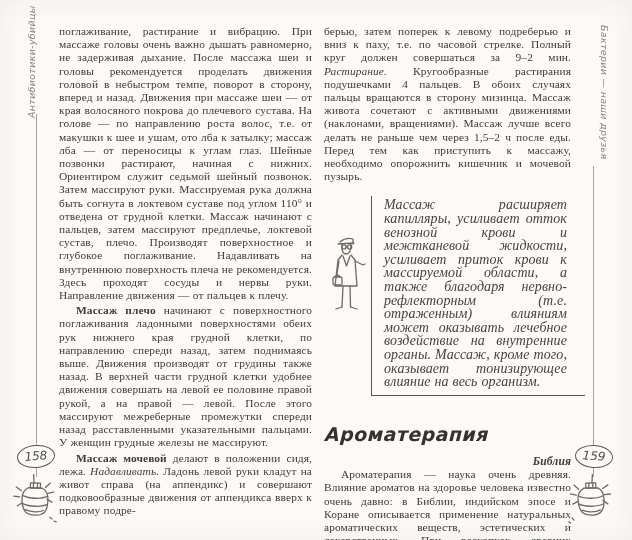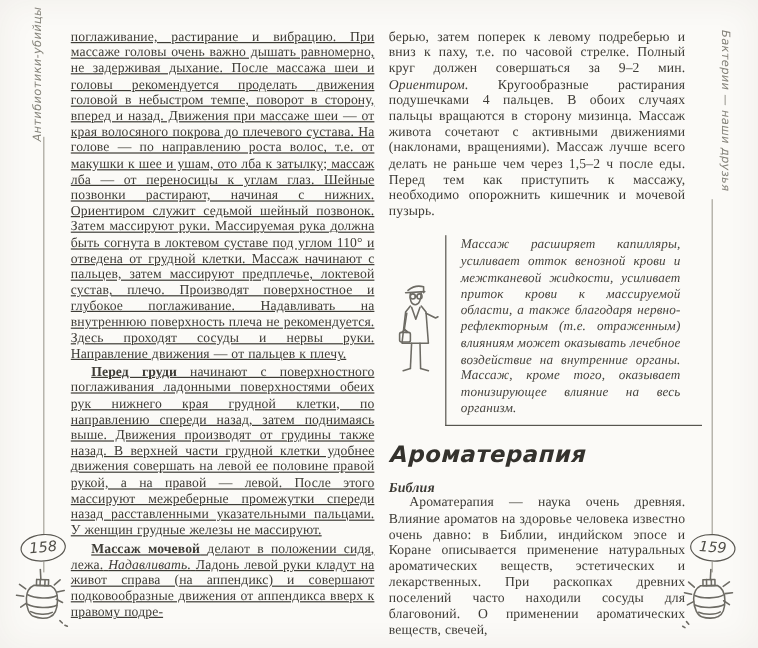--- a/index.html
+++ b/index.html
@@ -12,54 +12,54 @@
     font-family:"Liberation Serif", serif;
     color:#3e3c36;
   }
 
   
   .col {
     position:absolute; top:25px;
     font-size:11.4px; line-height:13.2px;
     text-align:justify; letter-spacing:0.1px; word-spacing:0.3px;
   }
-  .col-left  { left:59px;  width:253px;text-decoration:underline; }
+  .col-left  { left:59px;  width:253px; }
   .col-right { left:324px; width:247px; }
   .col p { margin:0; text-indent:17px; }
   .col p + p { margin-top:2px; }
   .col p.cont { text-indent:0; }
   .lead { font-weight:bold; }
 
   
   .quote {
     box-sizing:border-box;
-    margin:13px 0 2px 47px; width:214px;
+    margin:13px 0 16px 47px; width:214px;
     padding:2px 18px 6px 12px;
     border-left:1.4px solid #57554f;
     border-bottom:1.4px solid #57554f;
-    font-style:italic; font-size:11px; line-height:13.6px;
+    font-style:italic; font-size:14px; line-height:13.6px;
     text-align:justify; text-indent:0 !important; color:#45433d;
   }
 
   
   .heading {
     display:inline-block;
     margin:16px 0 0 1px;
     font-family:"DejaVu Sans", sans-serif;
     font-style:oblique; font-weight:bold;
     font-size:19px; letter-spacing:0.4px; color:#34322d;
     transform:skewX(-3deg); transform-origin:left bottom;
   }
   .epigraph { margin-top:11px; }
   .epigraph .eline {
     text-indent:0 !important; text-align:center; padding-left:34px;
     font-style:italic; font-size:11.4px;
   }
   .epigraph .esrc {
-    text-indent:0 !important; margin-top:2px;
+    text-indent:0 !important; text-align:right; margin-top:2px;
     font-style:italic; font-weight:bold; font-size:11.6px;
   }
   .aroma-p { margin-top:12px; }
 
   
   .side-title {
     position:absolute;
     font-family:"DejaVu Sans", sans-serif; font-style:italic;
     font-size:9.5px; line-height:11.5px; letter-spacing:0.3px;
     color:#85837a; white-space:nowrap; text-align:center;
@@ -122,21 +122,21 @@
         <path d="M10,30 C16,33 29,33 34.5,30"></path>
         <path d="M13,36 C18,38.5 27,38.5 31,36"></path>
       </g>
       <line x1="36" y1="44" x2="38" y2="46"></line>
       <line x1="40" y1="48" x2="42" y2="49"></line>
     </g>
   </svg>
 
   <div class="col col-left">
     <p class="cont"><span>поглаживание, растирание и вибрацию. При массаже головы очень важно дышать равномерно, не задерживая дыхание. После массажа шеи и головы рекомендуется проделать движения головой в небыстром темпе, поворот в сторону, вперед и назад. Движения при массаже шеи — от края волосяного покрова до плечевого сустава. На голове — по направлению роста волос, т.е. от макушки к шее и ушам, ото лба к затылку; массаж лба — от переносицы к углам глаз. Шейные позвонки растирают, начиная с нижних. Ориентиром служит седьмой шейный позвонок. Затем массируют руки. Массируемая рука должна быть согнута в локтевом суставе под углом 110° и отведена от грудной клетки. Массаж начинают с пальцев, затем массируют предплечье, локтевой сустав, плечо. Производят поверхностное и глубокое поглаживание. Надавливать на внутреннюю поверхность плеча не рекомендуется. Здесь проходят сосуды и нервы руки. Направление движения — от пальцев к плечу.</span></p>
-    <p><span class="lead">Перед груди</span>
+    <p><span class="lead">Массаж плечо</span>
       <span>начинают с поверхностного поглаживания ладонными поверхностями обеих рук нижнего края грудной клетки, по направлению спереди назад, затем поднимаясь выше. Движения производят от грудины также назад. В верхней части грудной клетки удобнее движения совершать на левой ее половине правой рукой, а на правой — левой. После этого массируют межреберные промежутки спереди назад расставленными указательными пальцами. У женщин грудные железы не массируют.</span></p>
     <p><span class="lead">Массаж мочевой</span>
       <span>делают в положении сидя, лежа.</span>
       <i>Надавливать.</i>
       <span>Ладонь левой руки кладут на живот справа (на аппендикс) и совершают подковообразные движения от аппендикса вверх к правому подре-</span></p>
   </div>
 
   <div class="side-title right">Бактерии — наши друзья</div>
   <div class="vrule r1"></div>
   <div class="vrule r2"></div>
@@ -181,21 +181,21 @@
       <path d="M5,43 Q7.5,39.5 10,43"></path>
       <line x1="13" y1="52" x2="12" y2="73"></line>
       <line x1="20" y1="52" x2="20.5" y2="73"></line>
       <path d="M12,73 L6,75"></path>
       <path d="M20.5,73 L27,75"></path>
     </g>
   </svg>
 
   <div class="col col-right">
     <p class="cont"><span>берью, затем поперек к левому подреберью и вниз к паху, т.е. по часовой стрелке. Полный круг должен совершаться за 9–2 мин.</span>
-      <i>Ориентиром.</i>
+      <i>Растирание.</i>
       <span>Кругообразные растирания подушечками 4 пальцев. В обоих случаях пальцы вращаются в сторону мизинца. Массаж живота сочетают с активными движениями (наклонами, вращениями). Массаж лучше всего делать не раньше чем через 1,5–2 ч после еды. Перед тем как приступить к массажу, необходимо опорожнить кишечник и мочевой пузырь.</span></p>
 
     <div class="quote">Массаж расширяет капилляры, усиливает отток венозной крови и межтканевой жидкости, усиливает приток крови к массируемой области, а также благодаря нервно-рефлекторным (т.е. отраженным) влияниям может оказывать лечебное воздействие на внутренние органы. Массаж, кроме того, оказывает тонизирующее влияние на весь организм.</div>
 
     <div><span class="heading">Ароматерапия</span></div>
 
     <div class="epigraph">
       <p class="esrc">Библия</p>
     </div>
 

